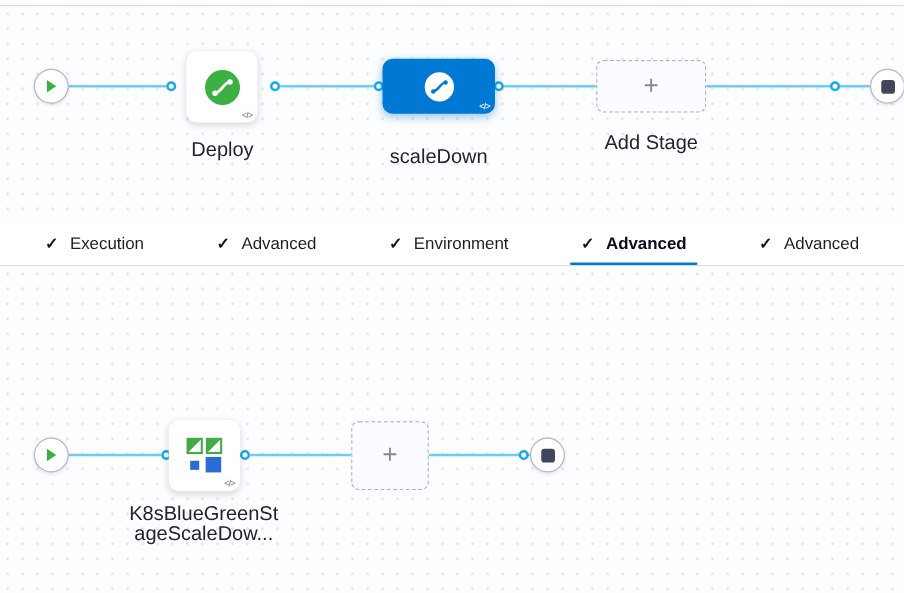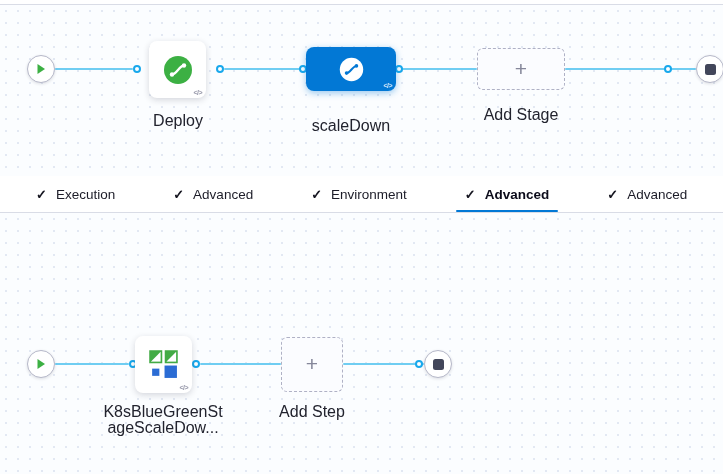--- a/index.html
+++ b/index.html
@@ -188,19 +188,18 @@
     <span class="code-badge">&lt;/&gt;</span>
   </div>
   <div class="node-label" style="left:93px;top:191px;">
     <div>K8sBlueGreenSt</div>
     <div>ageScaleDow...</div>
   </div>
 
   <div class="add-box" style="left:281px;top:124px;width:62px;height:55px;">
     <span class="plus">+</span>
   </div>
-  <div class="node-label" style="left:242px;top:191px;">Add Step</div>
 
   <div class="term-node" style="left:424px;top:137px;">
     <div class="stop-square"></div>
   </div>
 
 </div>
 
 </body></html>

